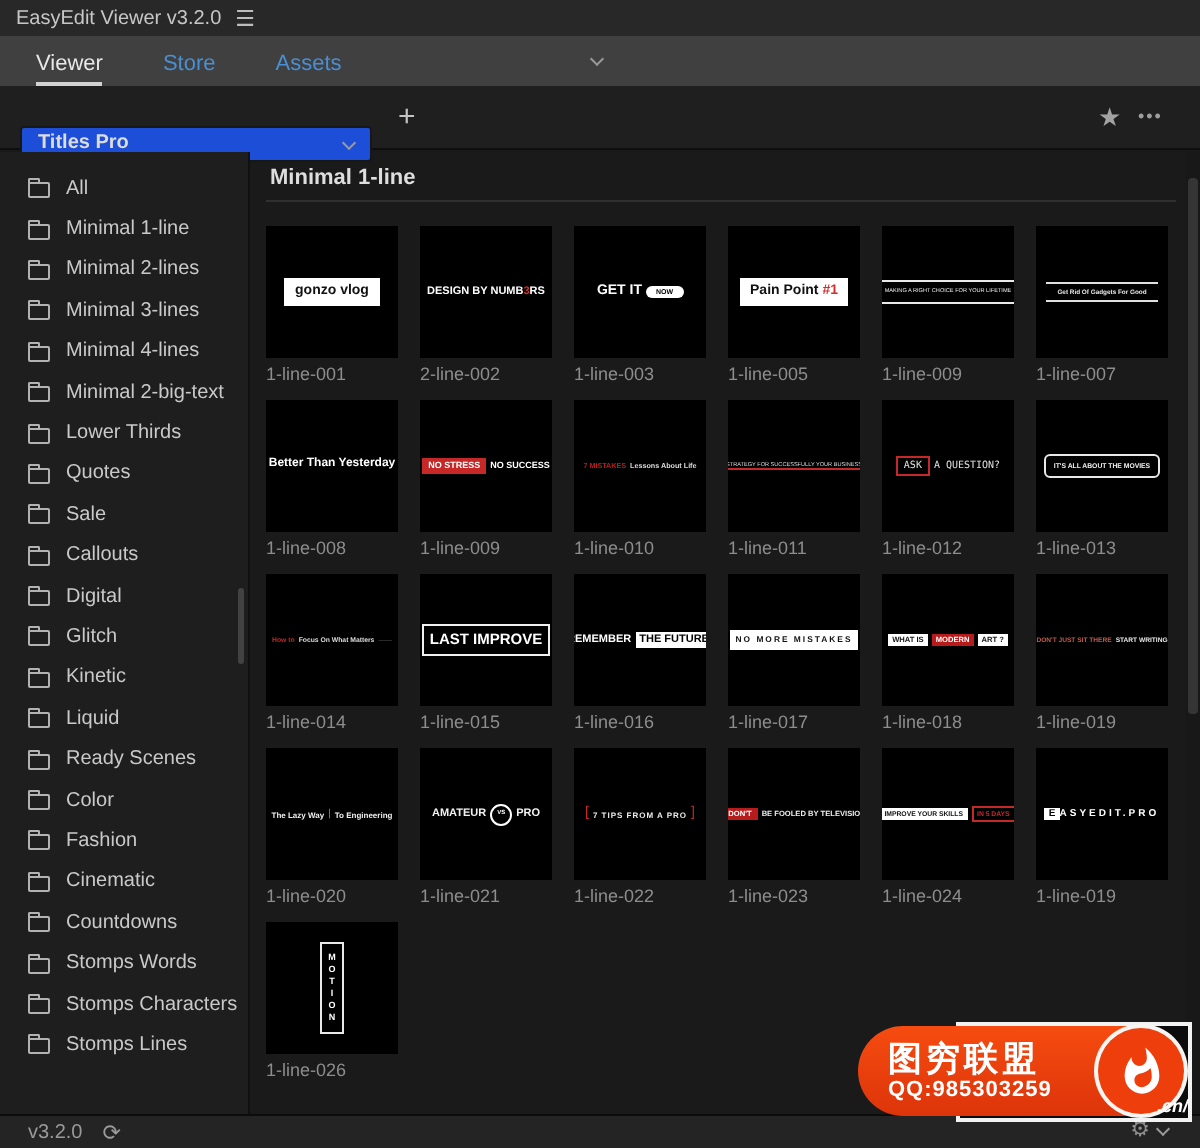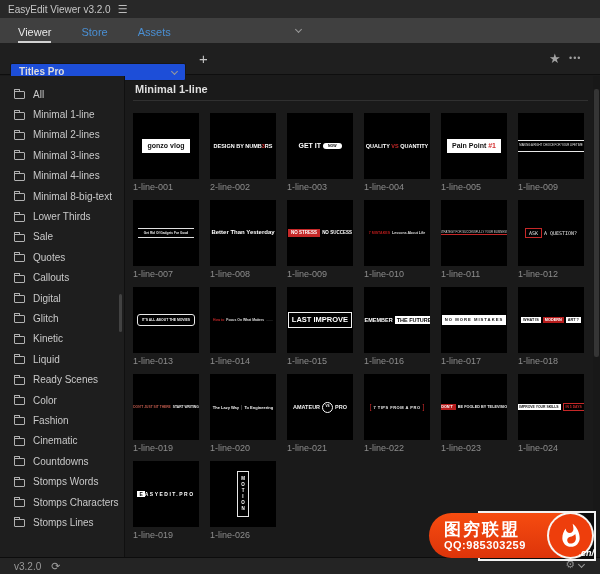--- a/index.html
+++ b/index.html
@@ -104,33 +104,33 @@
         <div class="side-item">
           <span class="folder"></span>
           <span class="lbl">Minimal 3-lines</span>
         </div>
         <div class="side-item">
           <span class="folder"></span>
           <span class="lbl">Minimal 4-lines</span>
         </div>
         <div class="side-item">
           <span class="folder"></span>
-          <span class="lbl">Minimal 8-big-text</span>
+          <span class="lbl">Minimal 2-big-text</span>
         </div>
         <div class="side-item">
           <span class="folder"></span>
           <span class="lbl">Lower Thirds</span>
         </div>
         <div class="side-item">
           <span class="folder"></span>
+          <span class="lbl">Quotes</span>
+        </div>
+        <div class="side-item">
+          <span class="folder"></span>
           <span class="lbl">Sale</span>
-        </div>
-        <div class="side-item">
-          <span class="folder"></span>
-          <span class="lbl">Quotes</span>
         </div>
         <div class="side-item">
           <span class="folder"></span>
           <span class="lbl">Callouts</span>
         </div>
         <div class="side-item">
           <span class="folder"></span>
           <span class="lbl">Digital</span>
         </div>
         <div class="side-item">
@@ -194,26 +194,20 @@
             <span style="font-size: 5.5px; font-weight: 700; color: rgb(255, 255, 255);"><span style="color: rgb(255, 255, 255);">DESIGN BY NUMB</span><span style="color: rgb(208, 48, 48);">3</span><span style="color: rgb(255, 255, 255);">RS</span></span>
           </div>
           <div class="lbl">2-line-002</div>
         </div>
         <div class="cell">
           <div class="thumb" style="gap: 2px;">
             <span style="font-size: 7px; font-weight: 700; color: rgb(255, 255, 255);">GET IT</span>
             <span style="font-size: 3.5px; font-weight: 700; color: rgb(0, 0, 0); background: rgb(255, 255, 255); padding: 1px 5px; border-radius: 6px;">NOW</span>
           </div>
           <div class="lbl">1-line-003</div>
-        </div>
-        <div class="cell">
-          <div class="thumb" style="gap: 2px;">
-            <span style="font-size: 5.5px; font-weight: 700; color: rgb(255, 255, 255);"><span style="color: rgb(255, 255, 255);">QUALITY </span><span style="color: rgb(198, 40, 40);">VS</span><span style="color: rgb(255, 255, 255);"> QUANTITY</span></span>
-          </div>
-          <div class="lbl">1-line-004</div>
         </div>
         <div class="cell">
           <div class="thumb" style="gap: 2px;">
             <span style="font-size: 7px; font-weight: 700; color: rgb(255, 255, 255); background: rgb(255, 255, 255); padding: 3px 5px;"><span style="color: rgb(17, 17, 17);">Pain Point </span><span style="color: rgb(211, 47, 47);">#1</span></span>
           </div>
           <div class="lbl">1-line-005</div>
         </div>
         <div class="cell">
           <div class="thumb" style="gap: 2px;">
             <span style="font-size: 2.8px; color: rgb(232, 232, 232); padding: 3px; border: 1px solid rgb(232, 232, 232);">MAKING A RIGHT CHOICE FOR YOUR LIFETIME</span>

